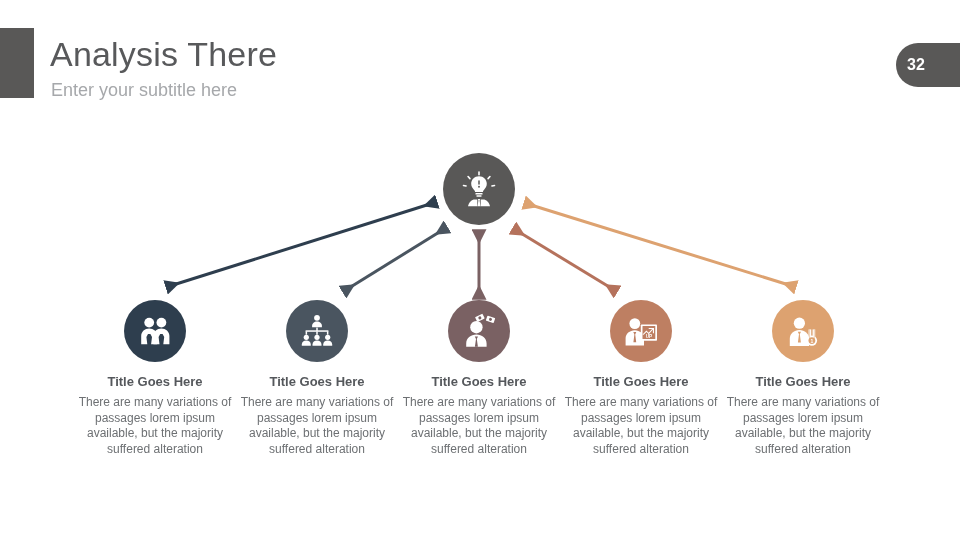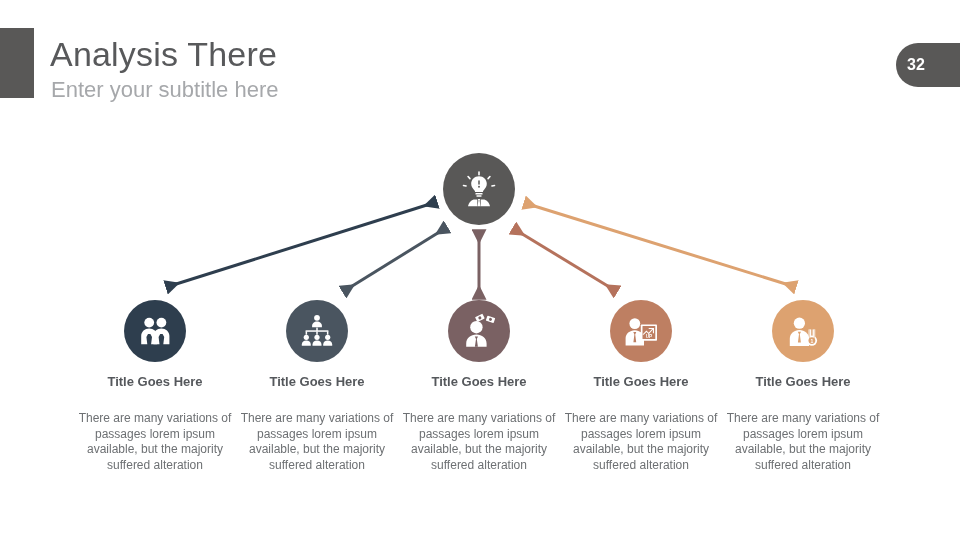--- a/index.html
+++ b/index.html
@@ -32,21 +32,21 @@
     color: #58595b;
     letter-spacing: 0.2px;
     font-weight: 400;
     line-height: 42px;
     white-space: nowrap;
   }
   #page-subtitle {
     position: absolute;
     left: 51px;
     top: 78px;
-    font-size: 22px;
+    font-size: 18px;
     color: #a6a8ab;
     font-weight: 400;
     line-height: 24px;
     white-space: nowrap;
   }
   #page-number-badge {
     position: absolute;
     right: 0;
     top: 43px;
     width: 64px;
@@ -119,21 +119,21 @@
   #caption-1 { left: 233px; }
   #caption-2 { left: 395px; }
   #caption-3 { left: 557px; }
   #caption-4 { left: 719px; }
 
   .caption-title {
     font-size: 13px;
     font-weight: bold;
     color: #55585c;
     line-height: 17px;
-    margin-bottom: 21px;
+    margin-bottom: 5px;
   }
   .caption-body {
     font-size: 12px;
     color: #6d7073;
     line-height: 15.5px;
   }
 </style>
 </head>
 <body>
 

